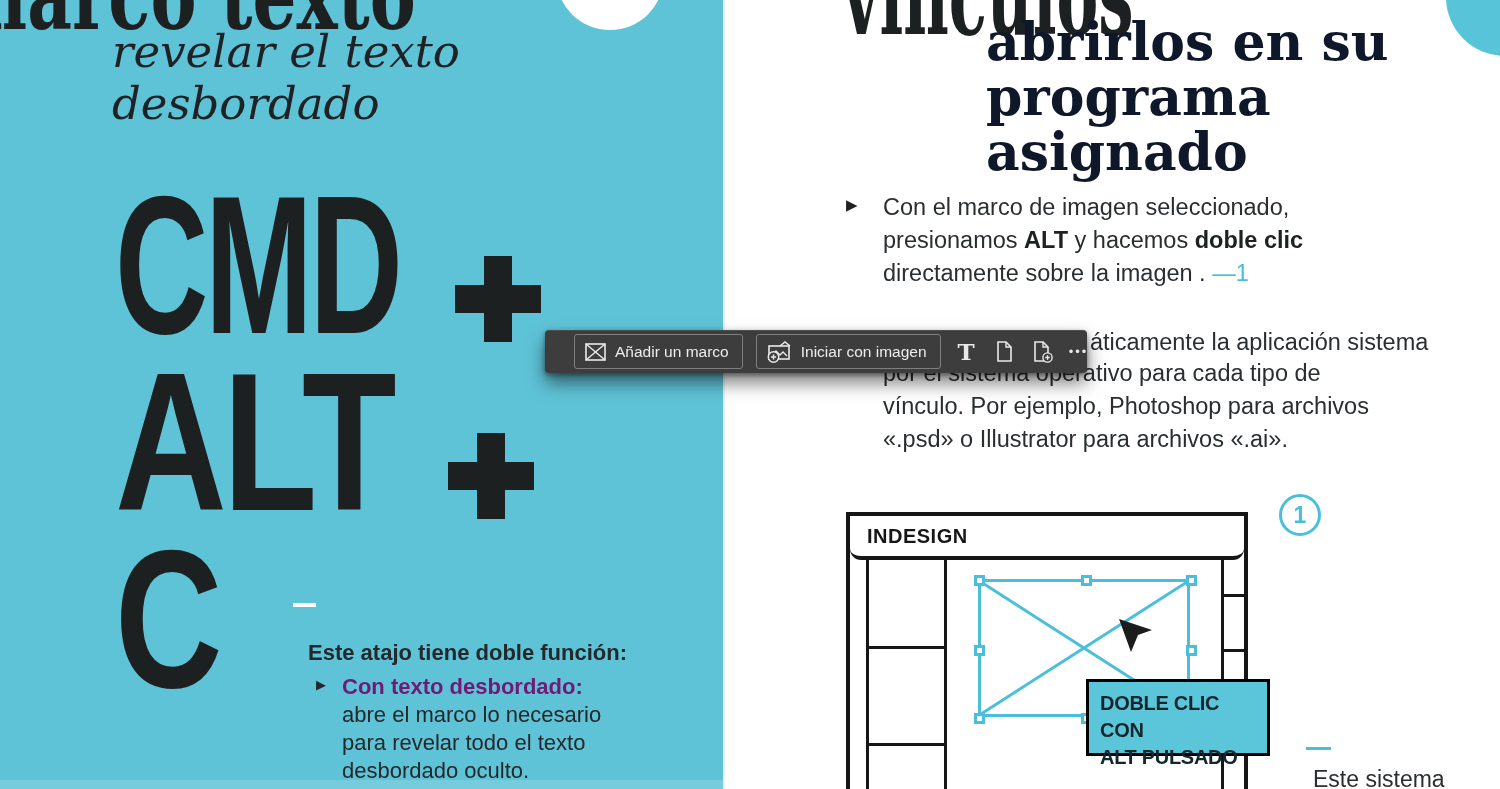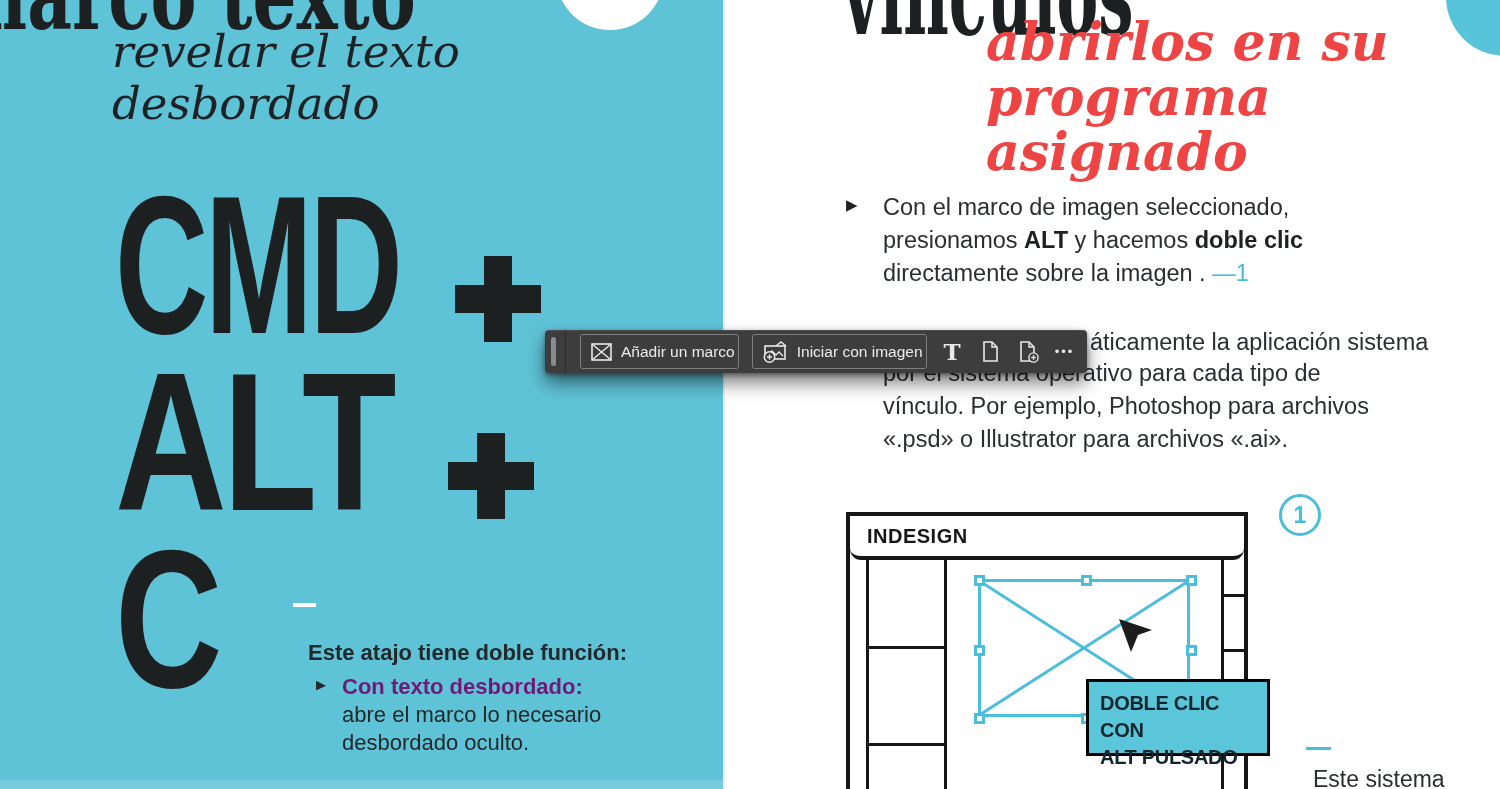--- a/index.html
+++ b/index.html
@@ -26,22 +26,22 @@
   .lp-bullet-bold{position:absolute;left:342px;top:674px;font-size:22px;font-weight:bold;color:#701a75;}
   .lp-bullet-body{position:absolute;left:342px;top:701px;font-size:22px;line-height:28px;color:#24282a;}
   .lp-bottom-strip{position:absolute;left:0;top:780px;width:723px;height:9px;background:#76ccdd;}
   .page-gap{position:absolute;left:723px;top:0;width:2px;height:789px;background:rgba(0,0,0,.07);}
 
   
   .rp-heading{position:absolute;left:843px;top:-61px;font-family:"DejaVu Serif",serif;font-weight:bold;
               font-size:112px;line-height:1;color:#1d2021;white-space:nowrap;
               transform:scaleX(.56);transform-origin:0 0;}
   .cyan-circle{position:absolute;left:1446px;top:-62px;width:118px;height:118px;border-radius:50%;background:#58c4da;}
-  .rp-sub{position:absolute;left:986px;top:14px;font-family:"DejaVu Serif",serif;font-style:italic;font-weight:bold;
-          font-size:52px;line-height:55px;color:#ef4444;}
+  .rp-sub{position:absolute;left:986px;top:14px;font-family:"DejaVu Serif",serif;font-weight:bold;
+          font-size:52px;line-height:55px;color:#0f172a;}
   .body-text{font-size:23.5px;line-height:33px;color:#2a2e30;}
   .rp-marker{position:absolute;left:846px;top:196px;font-size:15px;color:#1e2122;}
   .rp-b1{position:absolute;left:883px;top:191px;white-space:nowrap;}
   .rp-p2-l1{position:absolute;left:1090px;top:326px;white-space:nowrap;}
   .rp-p2{position:absolute;left:883px;top:357px;white-space:nowrap;}
   .cyan-accent{color:#45bcd9;}
   b{color:#1e2122;}
 
   
   .fig-window{position:absolute;left:846px;top:512px;width:402px;height:300px;border:4px solid #161616;
@@ -61,21 +61,21 @@
   .fig-caption{position:absolute;left:1313px;top:766px;font-size:23px;color:#2a2e30;}
   .cursor-svg{position:absolute;left:1117px;top:616px;z-index:4;}
 
   
   .toolbar{position:absolute;left:545px;top:330px;width:542px;height:43px;background:#3d3d3e;border-radius:4px;
            z-index:10;display:flex;align-items:center;
            box-shadow:inset 0 1px 0 rgba(255,255,255,.09), 0 10px 18px rgba(0,0,0,.5), 0 2px 5px rgba(0,0,0,.4);}
   .tb-grip{width:5px;height:29px;background:#8c8c8c;border-radius:3px;margin-left:6px;}
   .tb-seam{width:1px;height:43px;background:rgba(0,0,0,.3);margin-left:9px;}
   .tb-btn{height:33px;border:1px solid #7f7f7f;border-radius:3px;display:flex;align-items:center;gap:9px;
-          padding:0 3px 0 10px;color:#ececec;font-size:15.5px;white-space:nowrap;cursor:default;}
+          padding:0 13px 0 10px;color:#ececec;font-size:15.5px;white-space:nowrap;cursor:default;}
   .tb-ico{display:flex;align-items:center;justify-content:center;}
   .tb-T{font-family:"DejaVu Serif",serif;font-weight:bold;font-size:23px;color:#e9e9e9;line-height:1;}
   .tb-more{font-size:13px;letter-spacing:2px;color:#e9e9e9;}
 </style>
 </head>
 <body>
 
 <div class="screen">
 
   <div class="left-page">
@@ -99,20 +99,21 @@
     <div class="big-row" style="top:522px;">
       <span class="big-word sx76">C</span>
     </div>
 
     <div class="lp-dash"></div>
     <div class="lp-note-title">Este atajo tiene doble función:</div>
     <div class="lp-marker">▶</div>
     <div class="lp-bullet-bold">Con texto desbordado:</div>
     <div class="lp-bullet-body">
       <div>abre el marco lo necesario</div>
+      <div>para revelar todo el texto</div>
       <div>desbordado oculto.</div>
     </div>
     <div class="lp-bottom-strip"></div>
   </div>
 
   <div class="page-gap"></div>
 
   <div class="rp-heading">vínculos</div>
   <div class="cyan-circle"></div>
   <div class="rp-sub">

